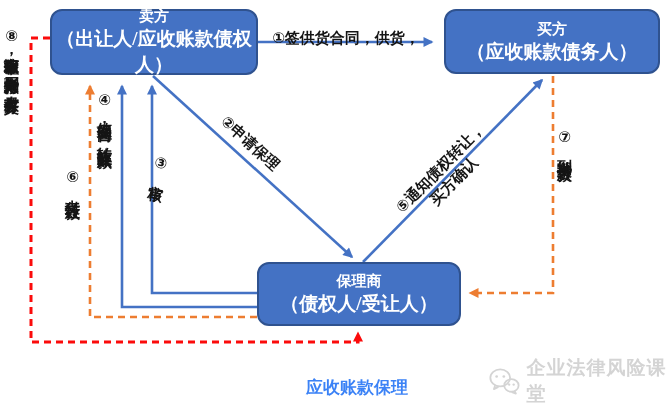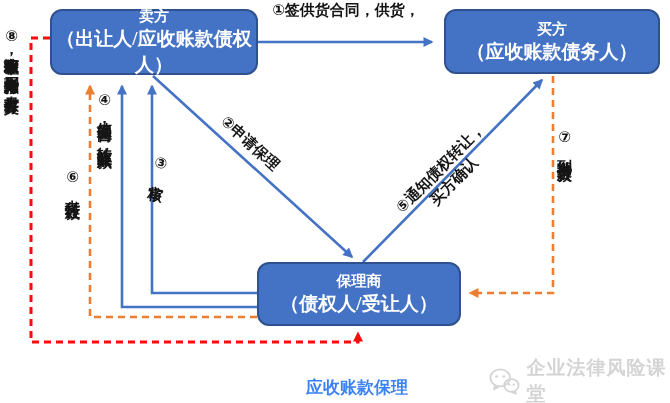--- a/index.html
+++ b/index.html
@@ -75,21 +75,21 @@
   <div class="node" style="left:257px;top:262px;width:204px;height:64px;">
     <div class="node-title">保理商</div>
     <div class="node-sub">（债权人/受让人）</div>
   </div>
 
   <div class="node" style="left:444px;top:9px;width:216px;height:65px;">
     <div class="node-title">买方</div>
     <div class="node-sub">（应收账款债务人）</div>
   </div>
 
-  <div class="lbl arrow1-label" style="left:258px;top:0;">
+  <div class="lbl arrow1-label" style="left:258px;top:28px;">
     <div>①签供货合同，供货，</div>
   </div>
 
   <div class="lbl rot" style="left:195px;top:134px;width:110px;transform:rotate(42deg);">②申请保理</div>
 
   <div class="lbl vtext" style="left:152px;top:154px;transform:rotate(10deg);">③审核</div>
 
   <div class="lbl vtext" style="left:96px;top:91px;">④签保理合同，转让应收账款</div>
 
   <div class="lbl rot" style="left:372px;top:156px;width:150px;transform:rotate(-45.5deg);">

